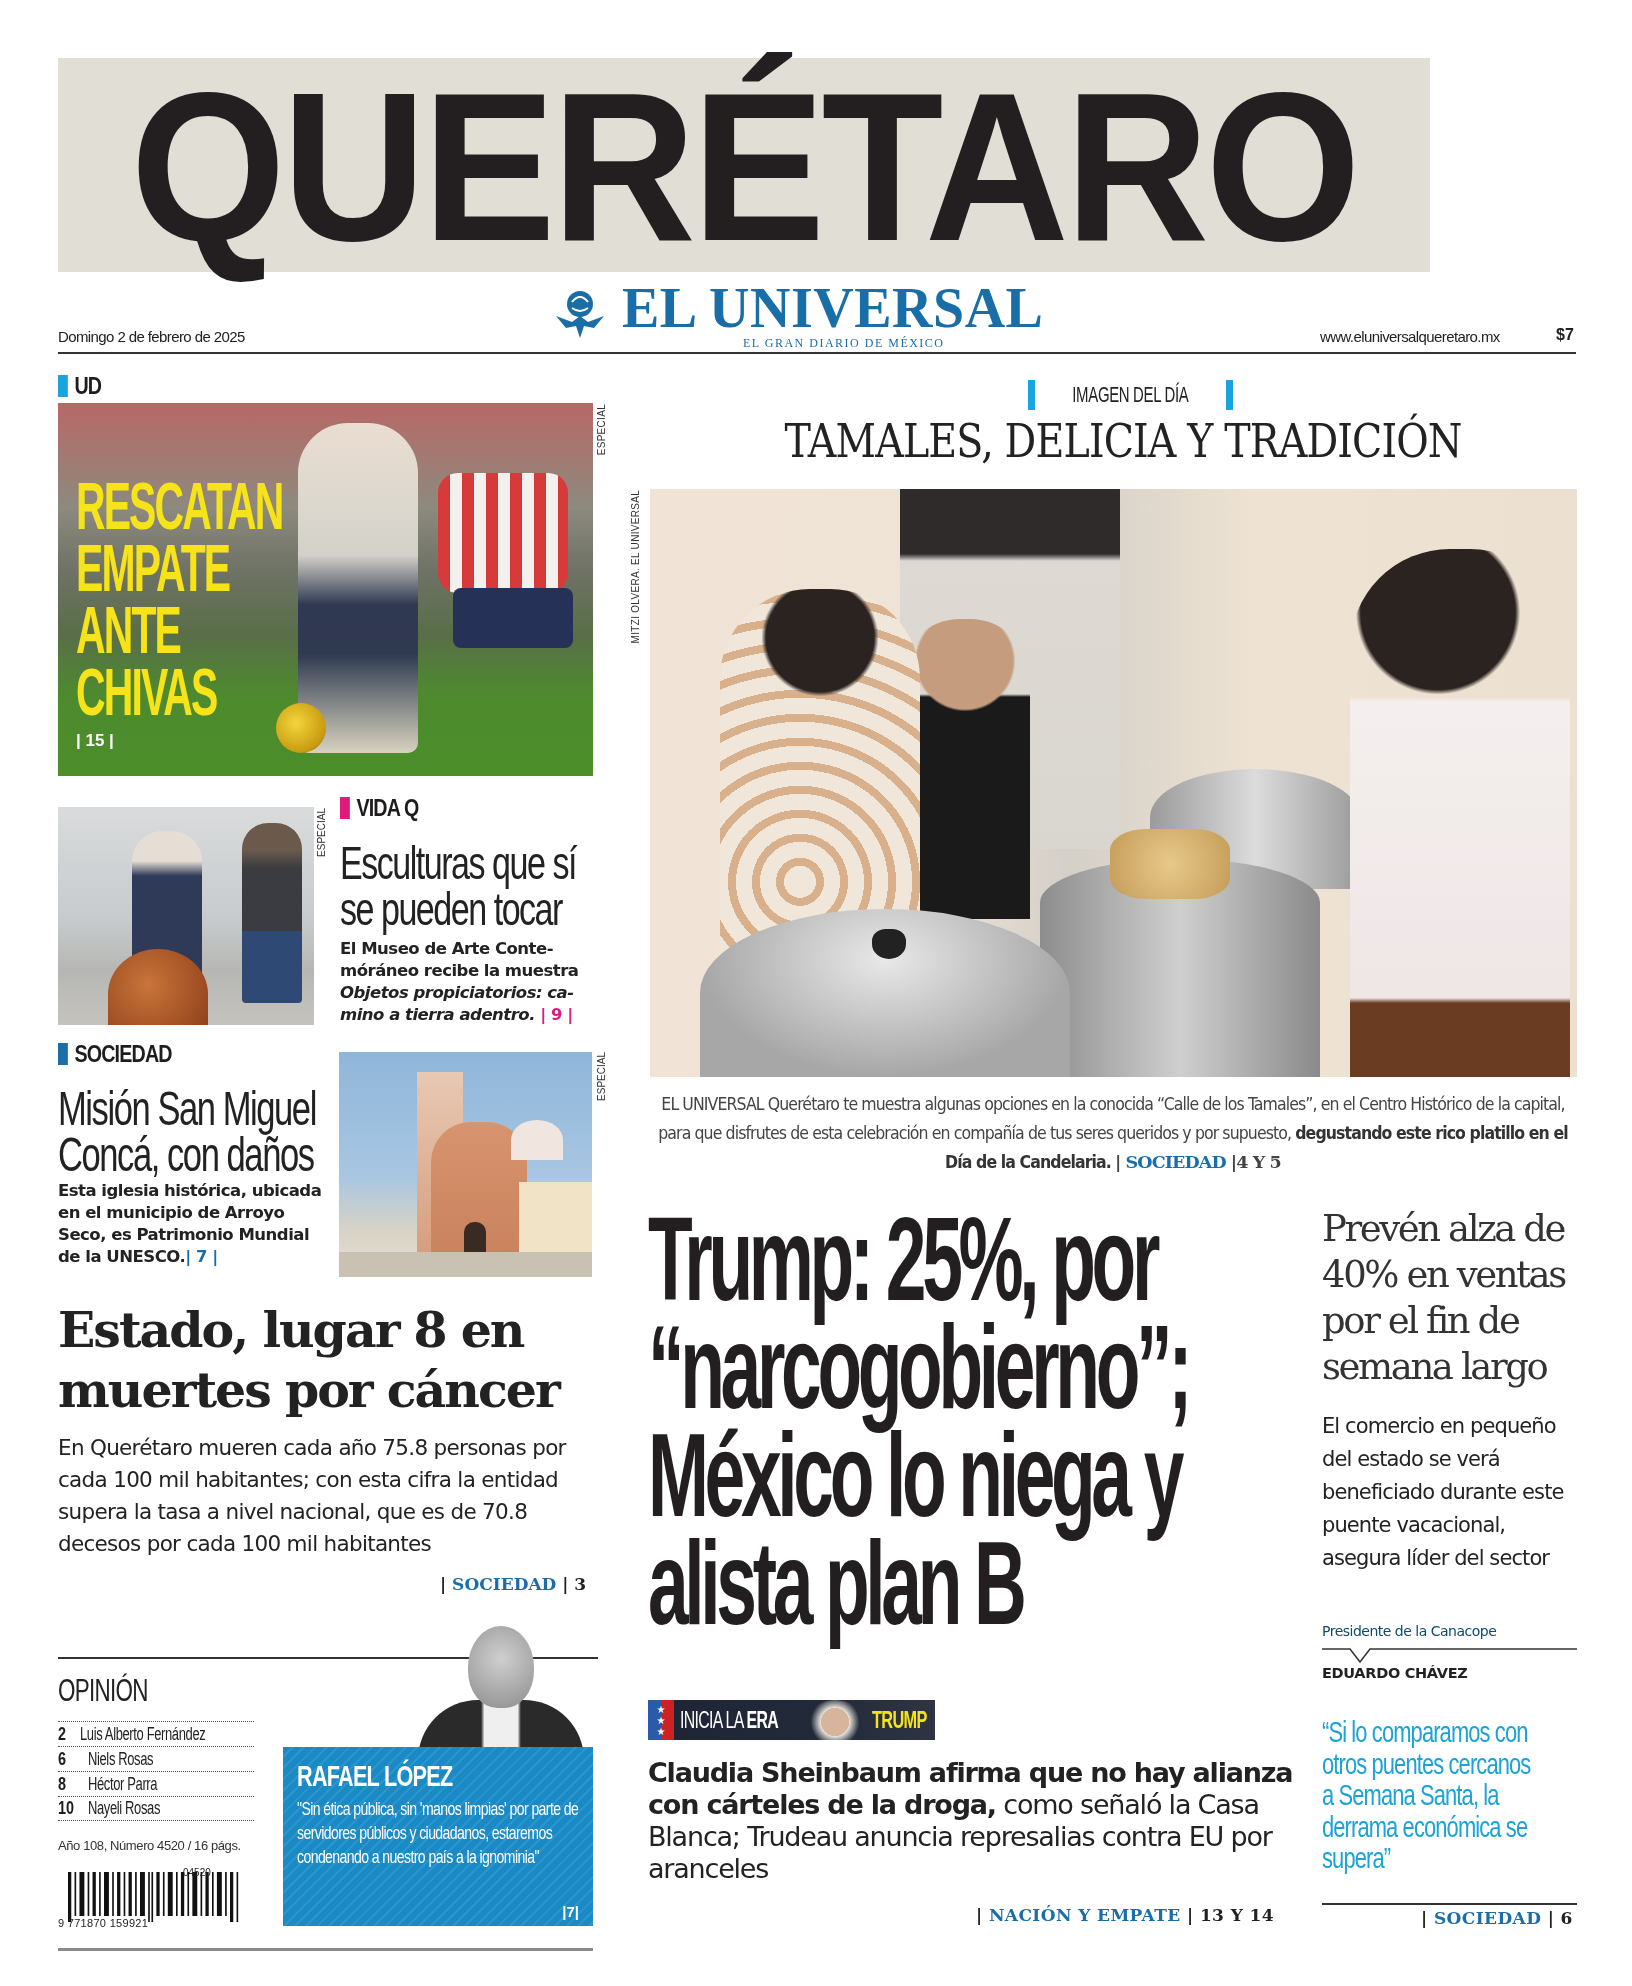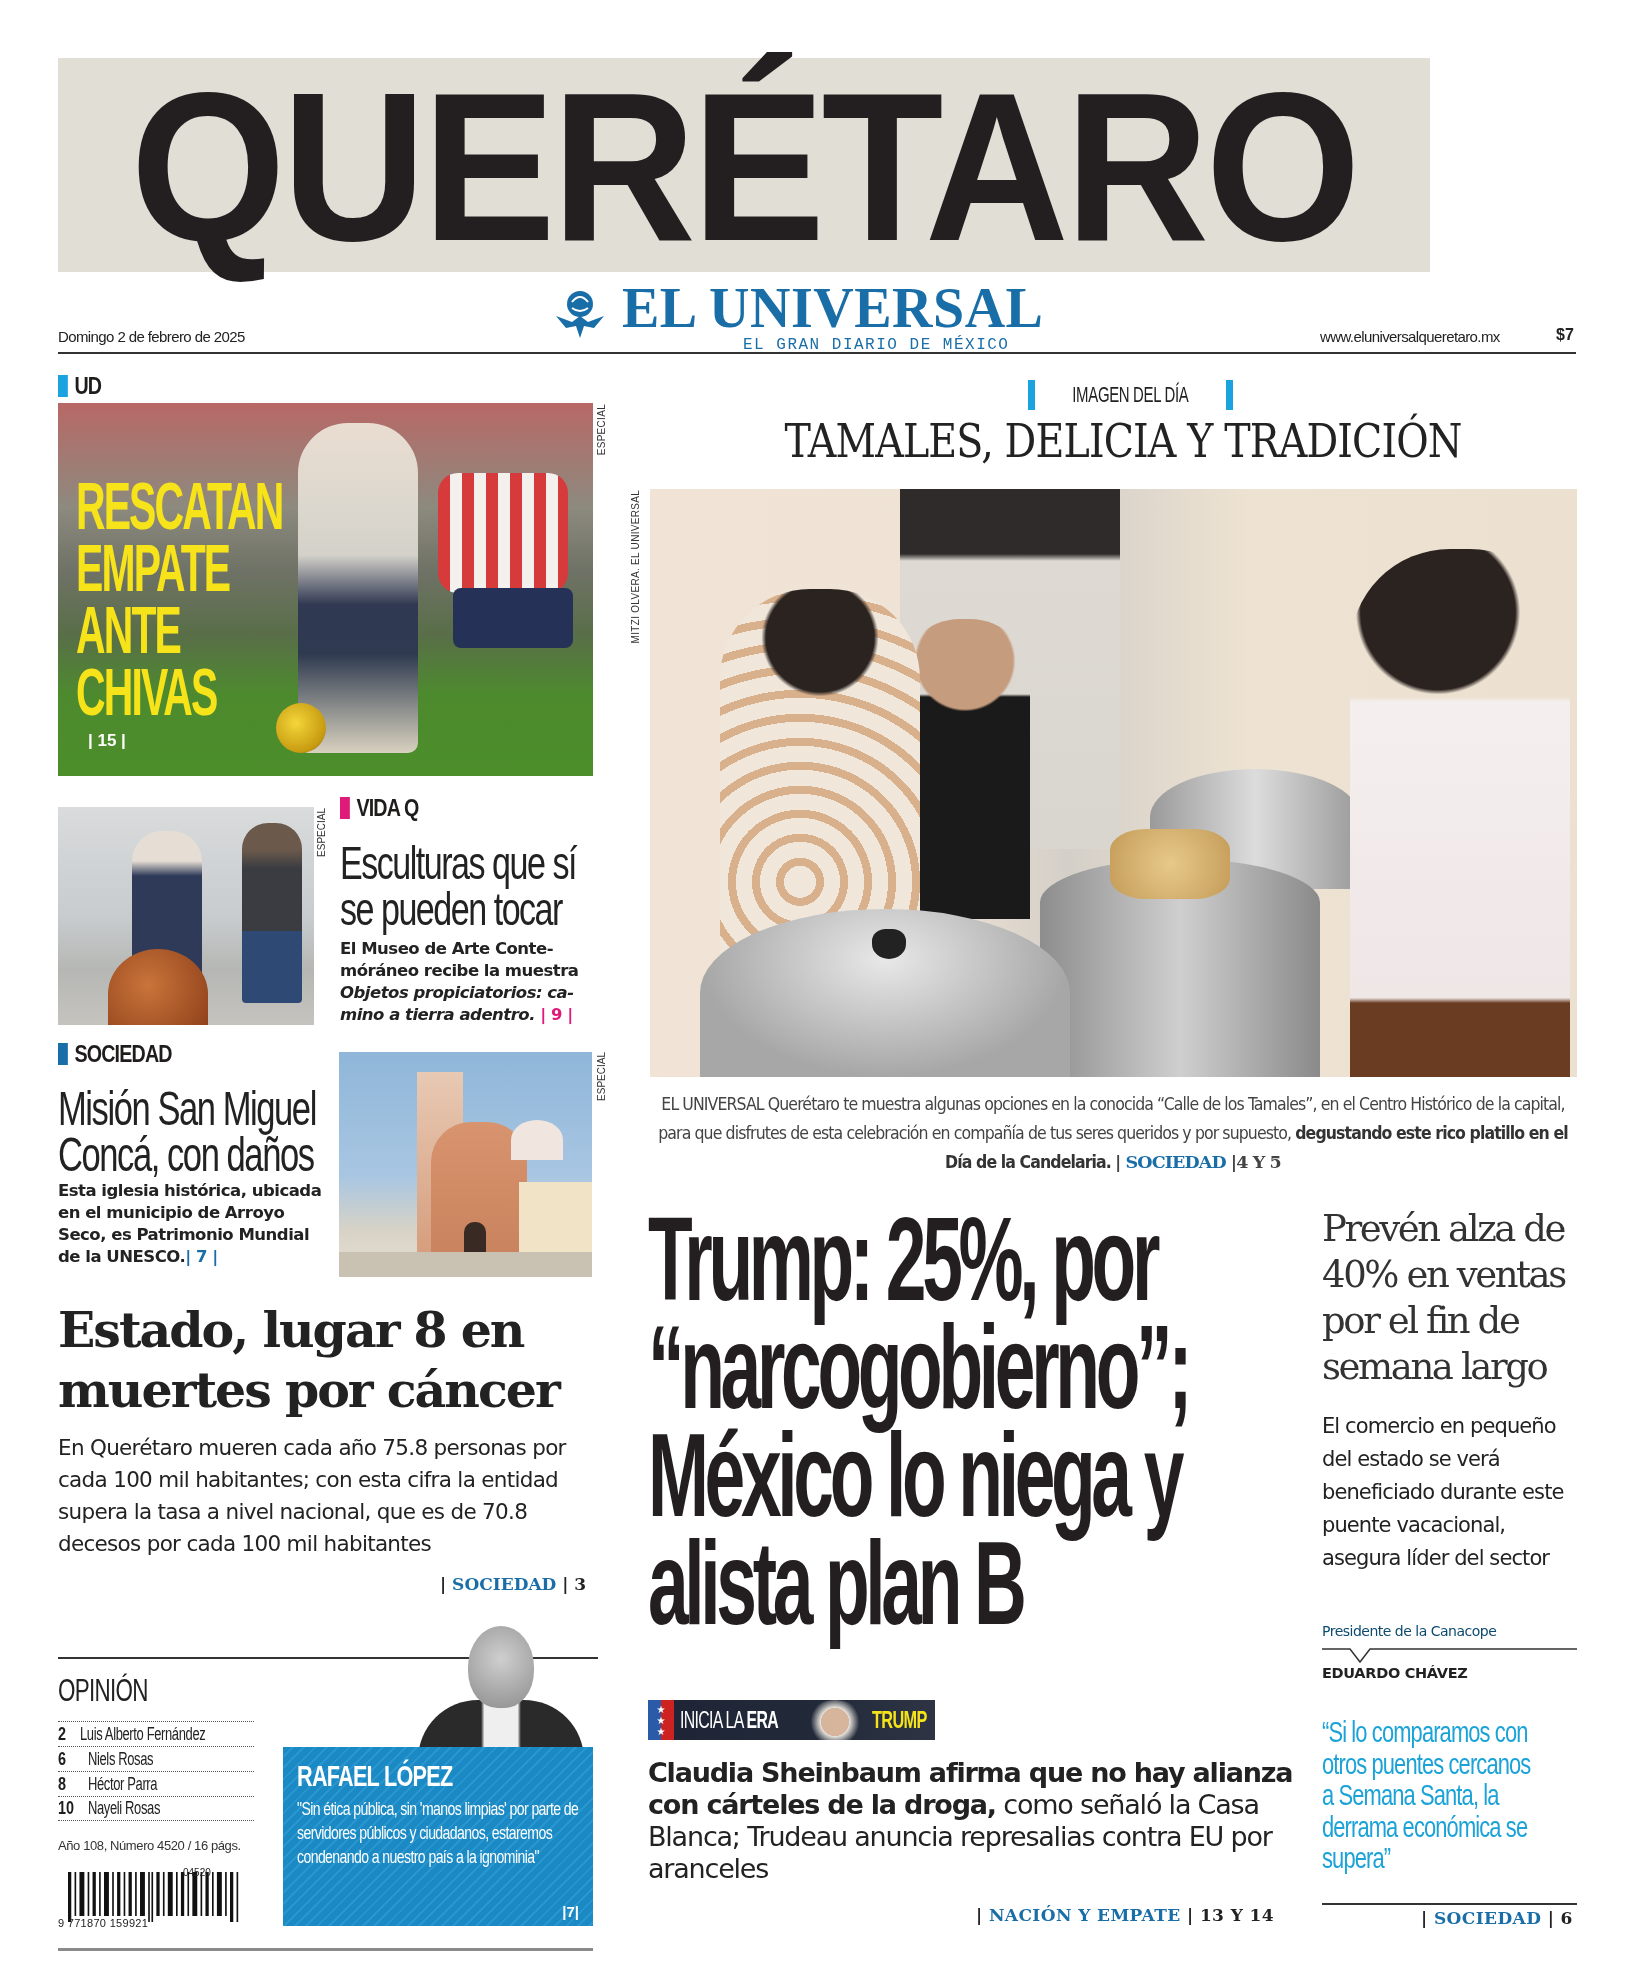--- a/index.html
+++ b/index.html
@@ -8,21 +8,21 @@
   .abs { position: absolute; }
 
   
   #masthead { left: 58px; top: 58px; width: 1372px; height: 214px; background: #e1ded6; display: flex; align-items: center; justify-content: center; }
   #masthead-title { font-family: "Liberation Sans", sans-serif; font-weight: 900; font-size: 208px; letter-spacing: -4px; color: #231f20; transform: scaleX(0.96) scaleY(1.02); line-height: 1; position: relative; top: 2px; }
 
   
   #brand { left: 550px; top: 280px; width: 540px; height: 70px; }
   #brand-logo { position: absolute; left: 0; top: 2px; width: 60px; height: 60px; }
   #brand-name { position: absolute; left: 72px; top: -4px; font-family: "Liberation Serif", serif; font-weight: 700; font-size: 56px; color: #1a6ea8; letter-spacing: 0.5px; transform: scaleX(1.0); }
-  #brand-tag { position: absolute; left: 193px; top: 56px; font-family: Liberation Mono, monospace; font-size: 16px; letter-spacing: 1.5px; color: #1a6ea8; }
+  #brand-tag { position: absolute; left: 193px; top: 56px; font-family: Liberation Serif, serif; font-size: 12px; letter-spacing: 1.5px; color: #1a6ea8; }
   #date-line { left: 58px; top: 328px; font-family: "Liberation Sans", sans-serif; font-size: 15px; color: #222; letter-spacing: -0.6px; }
   #url-line { left: 1320px; top: 328px; font-size: 15px; color: #222; letter-spacing: -0.6px; }
   #price { left: 1556px; top: 326px; font-size: 16px; font-weight: 700; color: #222; }
   #rule-top { left: 58px; top: 352px; width: 1518px; height: 2px; background: #333; }
 
   
   .section-tag { display: flex; align-items: center; gap: 8px; font-family: "Liberation Sans", sans-serif; font-weight: 700; font-size: 24px; letter-spacing: -1px; transform: scaleX(0.82); transform-origin: left; }
   .section-tag .sq { width: 12px; height: 22px; display: inline-block; }
 
   
@@ -31,21 +31,21 @@
     background:
       radial-gradient(ellipse 60px 60px at 300px 718px, #e9c22a, transparent),
       linear-gradient(180deg, #b86866 0%, #8d8a7e 28%, #6f7266 45%, #596e48 62%, #4d8a2e 78%, #4c8e2a 100%);
   }
   #ud-photo .player1 { position: absolute; left: 240px; top: 20px; width: 120px; height: 330px; background: linear-gradient(180deg,#f0e9dc 0%, #dedbd4 40%, #2b3352 55%, #2b3352 70%, #e8d9d0 100%); border-radius: 50px 50px 10px 10px; opacity: 0.9; }
   #ud-photo .player2 { position: absolute; left: 370px; top: 20px; width: 150px; height: 340px; background: linear-gradient(180deg,#3a2a28 0%, #3a2a28 15%, repeating-linear-gradient(90deg,#d33 0 12px,#f5f5f5 12px 24px) 0 0/100% 100%, #263158 60%, #c9a08a 80%, #c9a08a 100%); border-radius: 60px 60px 10px 10px; opacity: 0.92; }
   #ud-photo .jersey2 { position: absolute; left: 380px; top: 70px; width: 130px; height: 120px; background: repeating-linear-gradient(90deg,#d63a3a 0 12px,#f4f0ee 12px 24px); border-radius: 20px; }
   #ud-photo .shorts2 { position: absolute; left: 395px; top: 185px; width: 120px; height: 60px; background: #263158; border-radius: 8px; }
   #ud-photo .ball { position: absolute; left: 218px; top: 300px; width: 50px; height: 50px; border-radius: 50%; background: radial-gradient(circle at 40% 40%, #f3d63a, #c79a10 70%, #6b3b20); }
   #ud-headline { position: absolute; left: 18px; top: 72px; font-family: "Liberation Sans", sans-serif; font-weight: 700; font-size: 66px; line-height: 62px; color: #f7e31a; letter-spacing: -3px; transform: scaleX(0.62); transform-origin: left top; text-transform: uppercase; }
-  #ud-page { position: absolute; left: 18px; top: 328px; font-weight: 700; font-size: 17px; color: #ffffff; margin-left: 12px; }
+  #ud-page { position: absolute; left: 18px; top: 328px; font-weight: 700; font-size: 17px; color: #ffffff; }
   #ud-credit { left: 596px; top: 404px; writing-mode: vertical-rl; transform: rotate(180deg); font-size: 10px; color: #333; letter-spacing: 0.3px; }
 
   
   #vida-photo { left: 58px; top: 807px; width: 256px; height: 218px; overflow: hidden;
     background: linear-gradient(180deg, #d9dbdc 0%, #c8ccce 50%, #b6b7b4 75%, #c5c3be 100%); }
   #vida-photo .p1 { position: absolute; left: 74px; top: 24px; width: 70px; height: 150px; border-radius: 30px 30px 4px 4px; background: linear-gradient(180deg,#e6ddd4 0%,#e6ddd4 20%,#2e3a58 30%,#2e3a58 100%); }
   #vida-photo .p2 { position: absolute; left: 184px; top: 16px; width: 60px; height: 180px; border-radius: 26px 26px 4px 4px; background: linear-gradient(180deg,#6b5a4c 0%,#6b5a4c 15%,#3b3c42 25%,#3b3c42 60%,#2e4a74 60%,#2e4a74 100%); }
   #vida-photo .rock { position: absolute; left: 50px; top: 142px; width: 100px; height: 90px; border-radius: 50% 50% 10% 10%; background: radial-gradient(circle at 40% 40%, #c9743a, #8a3c18); }
   #vida-credit { left: 316px; top: 808px; writing-mode: vertical-rl; transform: rotate(180deg); font-size: 10px; color: #333; }
   #vida-tag { left: 340px; top: 794px; }

